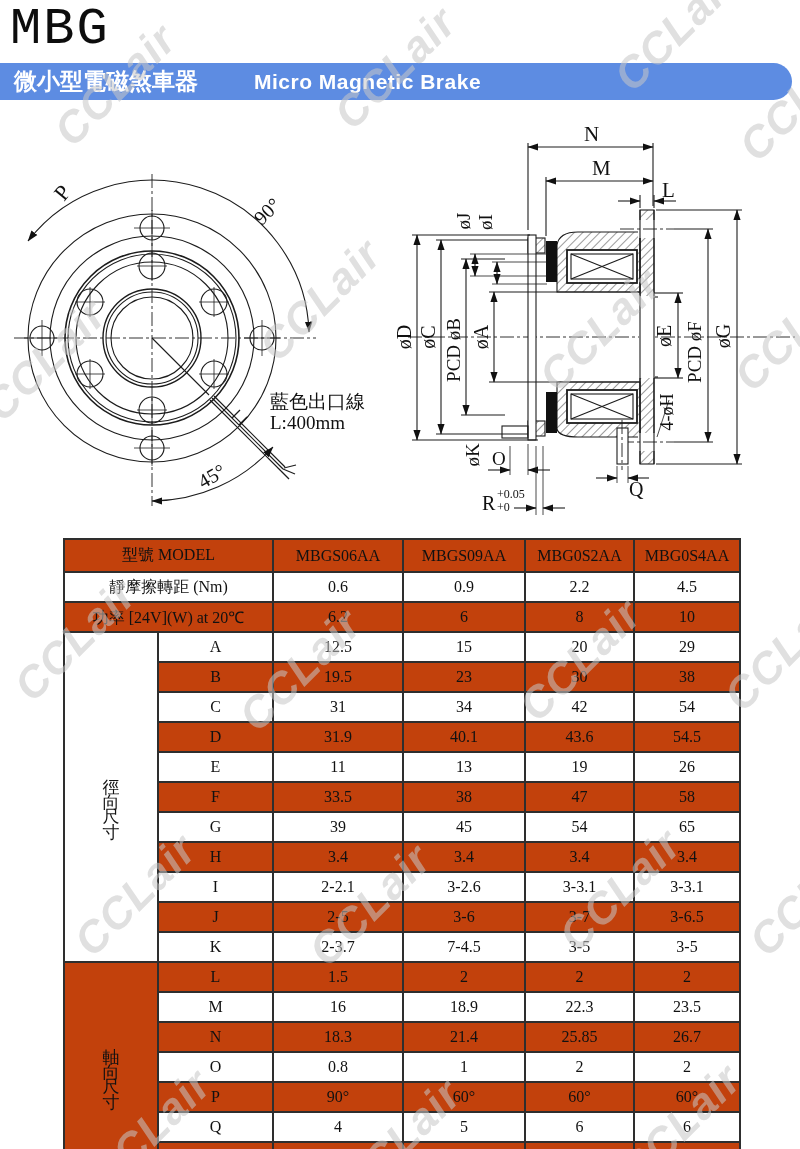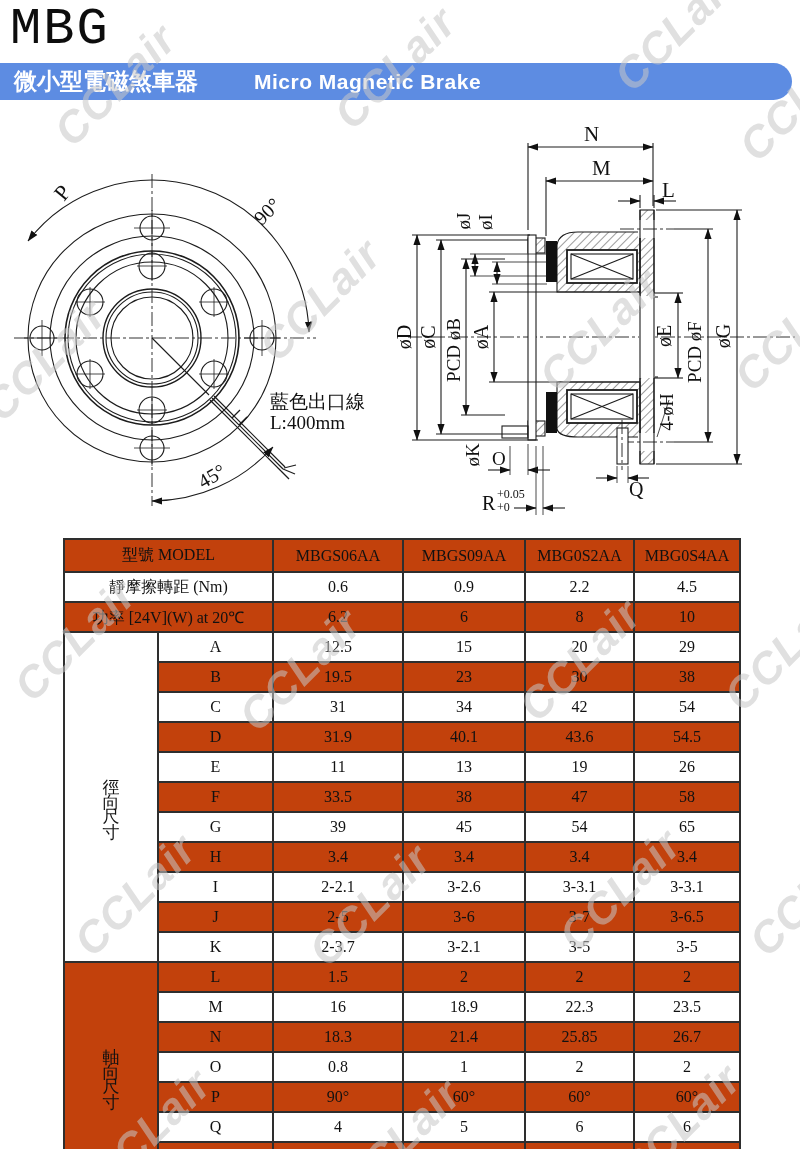--- a/index.html
+++ b/index.html
@@ -340,21 +340,21 @@
     <tr class="bl">
       <td>J</td>
       <td>2-5</td>
       <td>3-6</td>
       <td>3-7</td>
       <td>3-6.5</td>
     </tr>
     <tr>
       <td>K</td>
       <td>2-3.7</td>
-      <td>3-2.1</td>
+      <td>7-4.5</td>
       <td>3-5</td>
       <td>3-5</td>
     </tr>
     <tr class="bl">
       <td class="grp" rowspan="7"><span class="vtext">軸向尺寸</span></td>
       <td>L</td>
       <td>1.5</td>
       <td>2</td>
       <td>2</td>
       <td>2</td>

